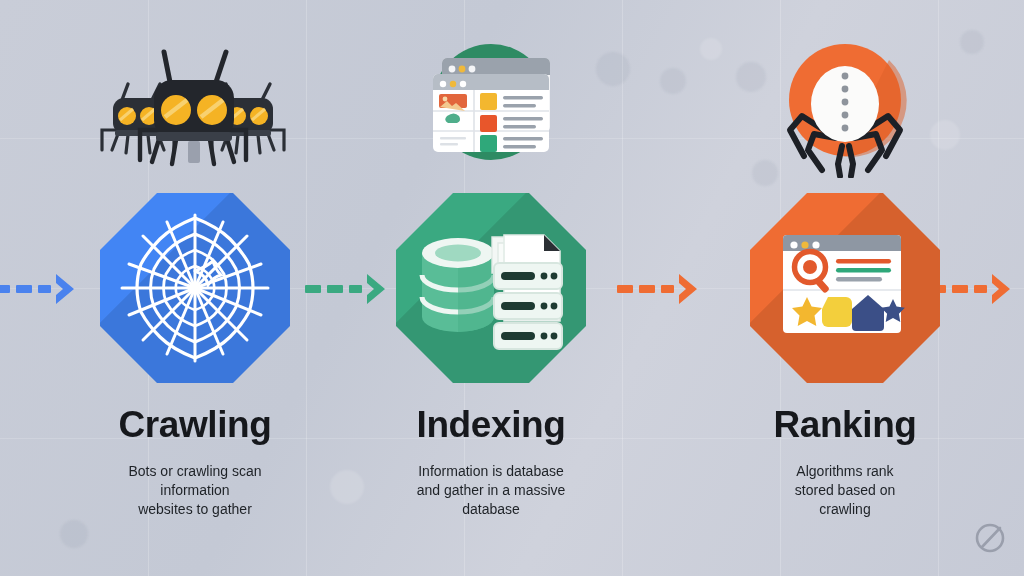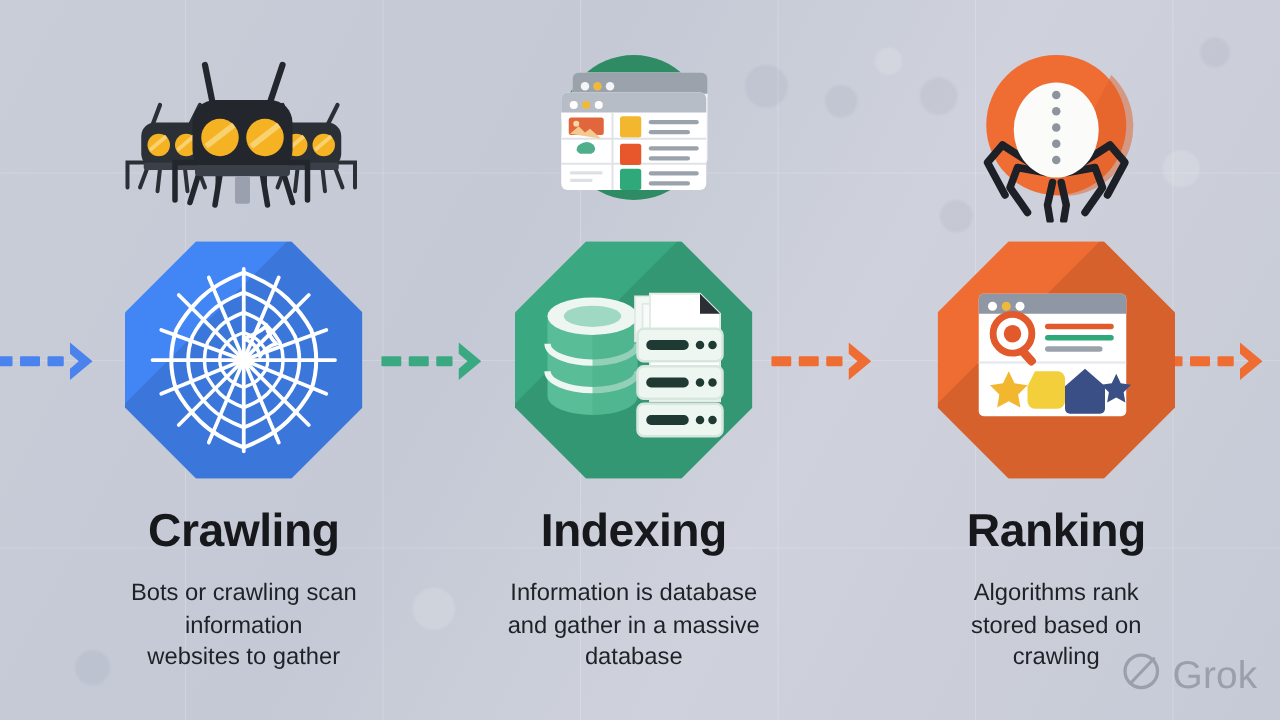--- a/index.html
+++ b/index.html
@@ -24,21 +24,21 @@
     background-position:-10px -12px;
     pointer-events:none;
   }
   
   .bokeh{position:absolute;border-radius:50%;background:rgba(255,255,255,.14);filter:blur(1px);}
   .bokeh.d{background:rgba(120,130,150,.10);}
 
   
   .col{position:absolute;top:0;width:318px;height:576px;}
   #col-crawling{left:36px;}
-  #col-indexing{left:348px;text-decoration:underline;}
+  #col-indexing{left:332px;text-decoration:underline;}
   #col-ranking{left:686px;}
 
   
   .top-art{position:absolute;top:38px;left:0;width:318px;height:140px;}
 
   
   .badge-wrap{position:absolute;top:193px;left:50%;transform:translateX(-50%);
     width:190px;height:190px;}
   .octagon{
     position:absolute;inset:0;
@@ -59,21 +59,21 @@
   .badge-art{position:absolute;inset:0;}
 
   
   .title{
     position:absolute;top:406px;left:0;width:318px;text-align:center;
     font-size:37px;font-weight:bold;color:#16181c;letter-spacing:-.4px;
     line-height:1;
   }
   .desc{
     position:absolute;top:462px;left:0;width:318px;text-align:center;
-    font-size:19px;color:#1e2227;line-height:1.35;font-weight:500;
+    font-size:14px;color:#1e2227;line-height:1.35;font-weight:500;
   }
 
   
   .arrow{position:absolute;top:272px;height:34px;}
   .arrow svg{display:block;}
 
   
   #watermark{
     position:absolute;right:18px;bottom:18px;
     display:flex;align-items:center;gap:9px;
@@ -446,16 +446,15 @@
   </div>
 
   <div id="watermark">
     <span>
       <svg width="32" height="32" viewBox="0 0 32 32">
         <circle cx="16" cy="16" r="13" fill="none" stroke="#5d6373" stroke-width="2.6"></circle>
         <path d="M8 25 L26 6" stroke="#5d6373" stroke-width="2.6" stroke-linecap="round"></path>
         <path d="M16 3 a13 13 0 0 0 -9 22" fill="none" stroke="#c6cad6" stroke-width="0"></path>
       </svg>
     </span>
-    <span class="wm-text">Grok</span>
   </div>
 
 </div>
 
 </body></html>

